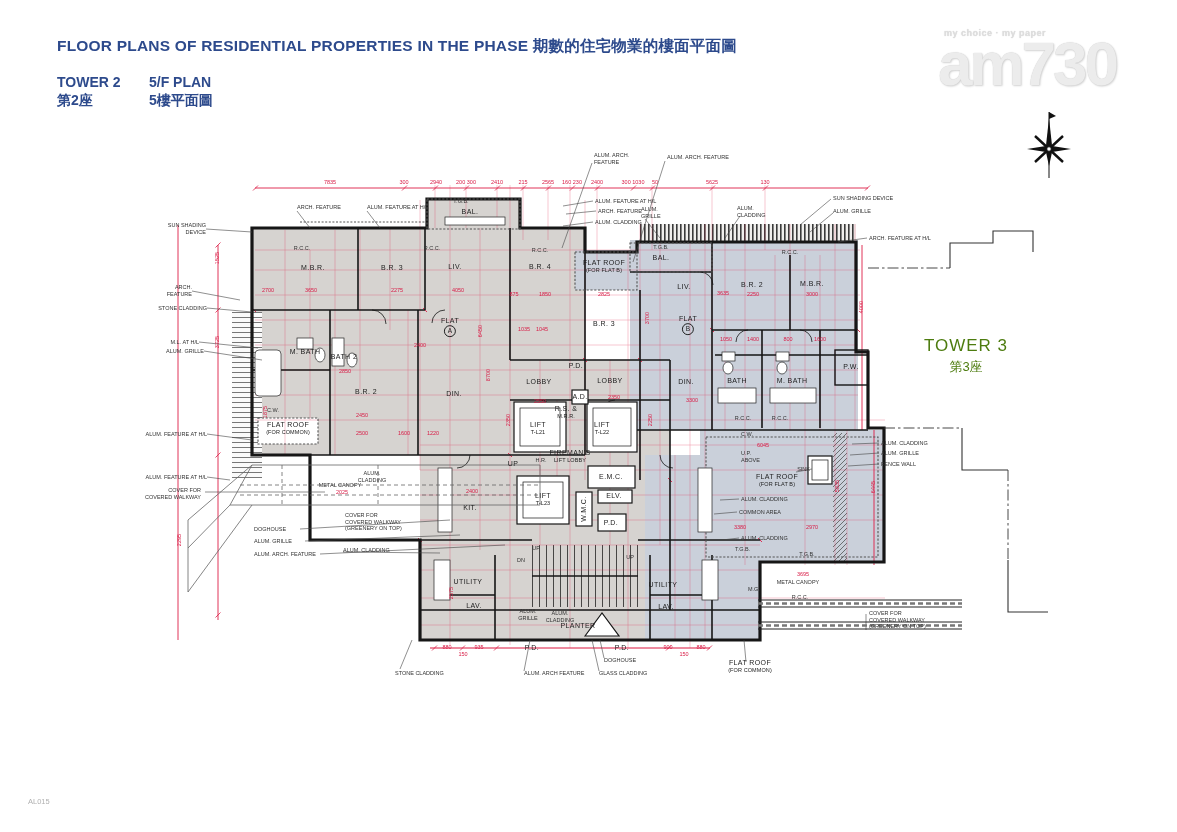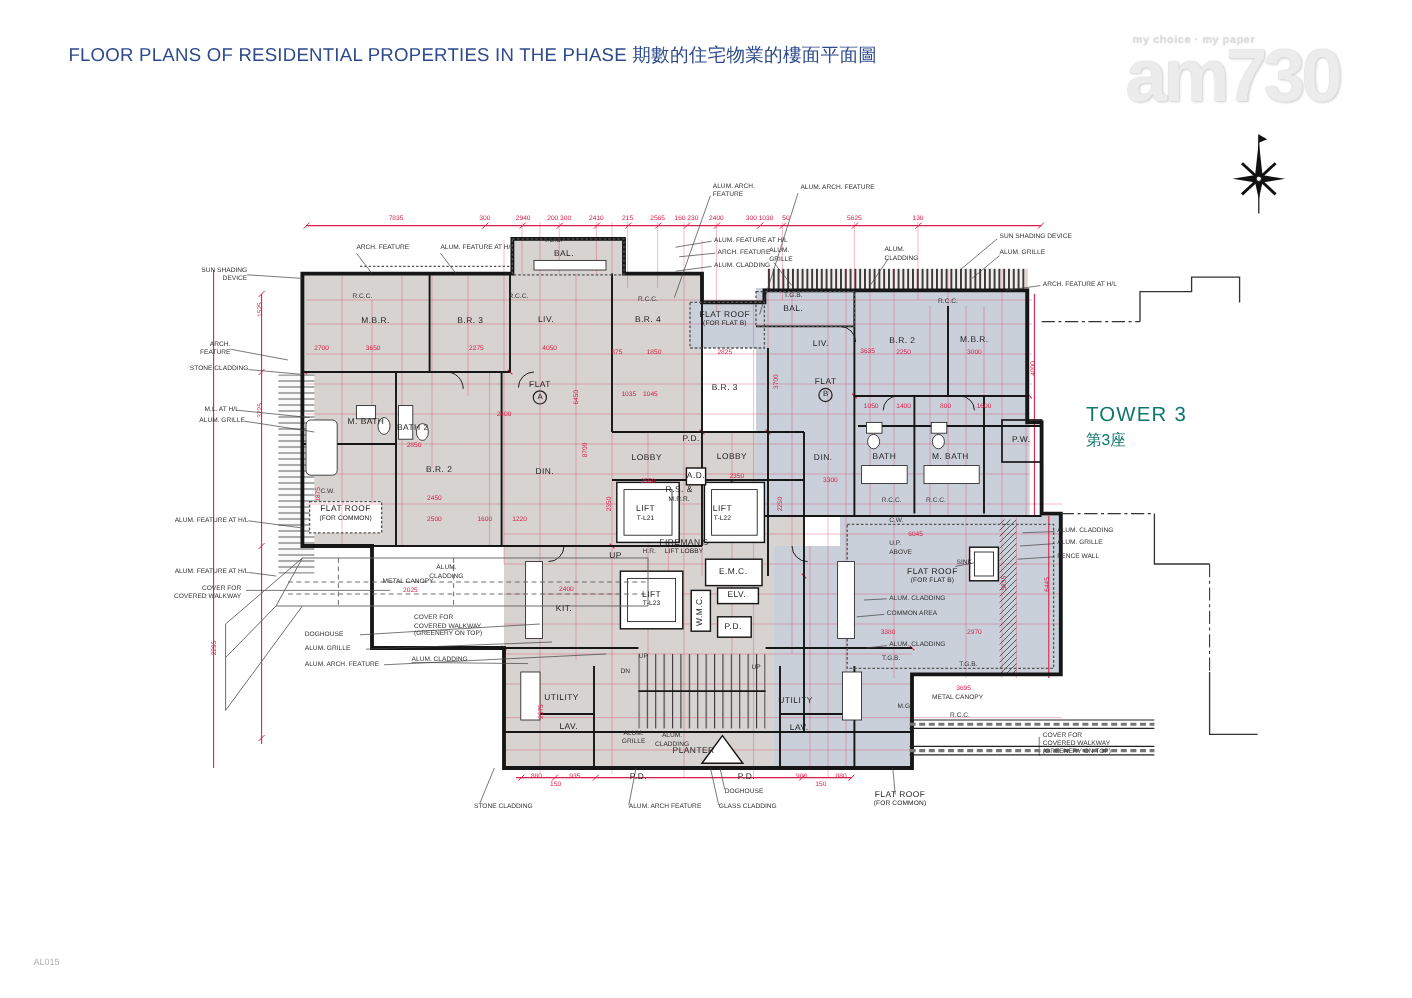--- a/index.html
+++ b/index.html
@@ -1,19 +1,19 @@
 <!DOCTYPE html>
 <html><head>
 <meta charset="utf-8">
 <style>
   html,body{margin:0;padding:0;background:#fff;width:1177px;height:832px;overflow:hidden;
     font-family:"Liberation Sans",sans-serif;}
   #page{position:relative;width:1177px;height:832px;background:#fff;}
   
-  #title{position:absolute;left:57px;top:36px;font-size:15.5px;font-weight:normal;
+  #title{position:absolute;left:57px;top:36px;font-size:15.5px;font-weight:bold;
     color:#2d4a8c;letter-spacing:.2px;z-index:3;}
   #subtitle{position:absolute;left:57px;top:74px;z-index:3;color:#2d4a8c;font-weight:bold;
     font-size:14px;line-height:1.25;}
   #subtitle .row{display:flex;}
   #subtitle .c1{width:92px;}
   
   #logo{position:absolute;left:938px;top:28px;width:200px;z-index:1;color:#e3e3e3;}
   #logo .tagline{font-size:9px;font-weight:bold;color:#dedede;letter-spacing:.5px;
     text-shadow:0 0 1px #cfcfcf;margin-left:6px;}
   #logo .brand{font-size:62px;font-weight:bold;letter-spacing:-3px;line-height:.85;
@@ -21,21 +21,21 @@
   
   .layer{position:absolute;left:0;top:0;width:1177px;height:832px;z-index:2;pointer-events:none;}
   .room{position:absolute;font-size:7px;color:#1c1c1c;letter-spacing:.4px;white-space:nowrap;
     text-align:center;line-height:1.1;}
   .room .sub{font-size:5.5px;letter-spacing:.1px;}
   .room .circ{display:inline-block;width:10px;height:10px;border:1px solid #222;border-radius:50%;
     font-size:6.5px;line-height:10px;letter-spacing:0;}
   .ann{position:absolute;font-size:5.5px;color:#333;white-space:pre-line;line-height:1.2;}
   .dim{position:absolute;font-size:5.5px;color:#d81b45;white-space:nowrap;line-height:1;}
   
-  #tower3{position:absolute;left:905px;top:336px;width:122px;z-index:2;color:#0f766e;}
+  #tower3{position:absolute;left:905px;top:336px;width:122px;text-align:center;z-index:2;color:#4d7c0f;}
   #tower3 .en{font-size:17px;letter-spacing:1px;}
   #tower3 .zh{font-size:13px;margin-top:2px;}
   
   #scalebar{position:absolute;left:795px;top:726px;width:330px;height:44px;z-index:3;color:#222;}
   #scalebar .sl{position:absolute;left:0;top:2px;font-size:11px;}
   #scalebar .sz{position:absolute;left:0;top:15px;font-size:10px;}
   #scalebar .seg1{position:absolute;left:42px;top:13px;width:125px;height:4px;
     border:1px solid #111;background:#fff;}
   #scalebar .seg2{position:absolute;left:167px;top:12px;width:138px;height:7px;background:#111;}
   #scalebar .t0{position:absolute;left:39px;top:22px;font-size:10px;}
@@ -43,20 +43,30 @@
   #scalebar .t10{position:absolute;left:278px;top:22px;font-size:10px;}
   #sheetcode{position:absolute;left:28px;top:797px;font-size:7.5px;color:#b0b0b0;z-index:3;}
   svg{position:absolute;left:0;top:0;z-index:1;}
 </style>
 </head>
 <body>
 
 <div id="page">
 
   <div id="title">FLOOR PLANS OF RESIDENTIAL PROPERTIES IN THE PHASE 期數的住宅物業的樓面平面圖</div>
+  <div id="subtitle">
+    <div class="row">
+      <span class="c1">TOWER 2</span>
+      <span>5/F PLAN</span>
+    </div>
+    <div class="row">
+      <span class="c1">第2座</span>
+      <span>5樓平面圖</span>
+    </div>
+  </div>
 
   <div id="logo">
     <div class="tagline">my choice · my paper</div>
     <div class="brand">am730</div>
   </div>
 
   <svg width="1177" height="832" viewBox="0 0 1177 832">
     <defs>
       <pattern id="hv" width="4" height="18" patternUnits="userSpaceOnUse">
         <rect width="4" height="18" fill="#f0efed"></rect>

